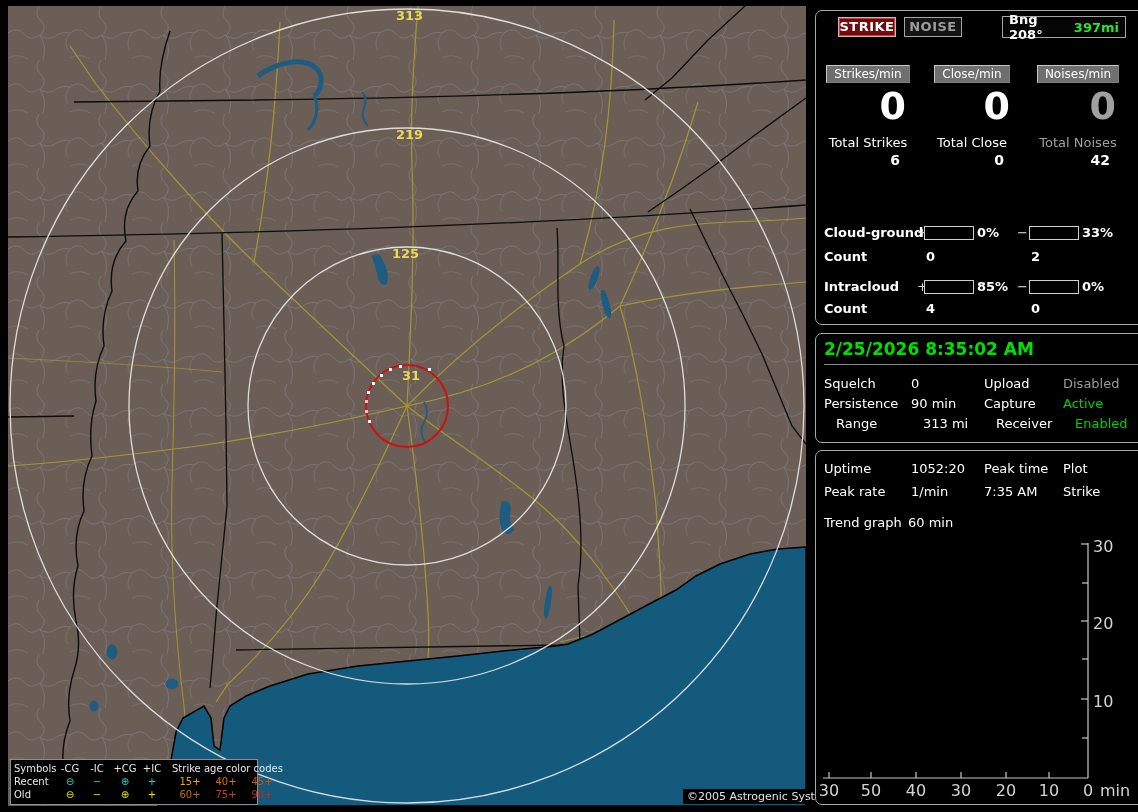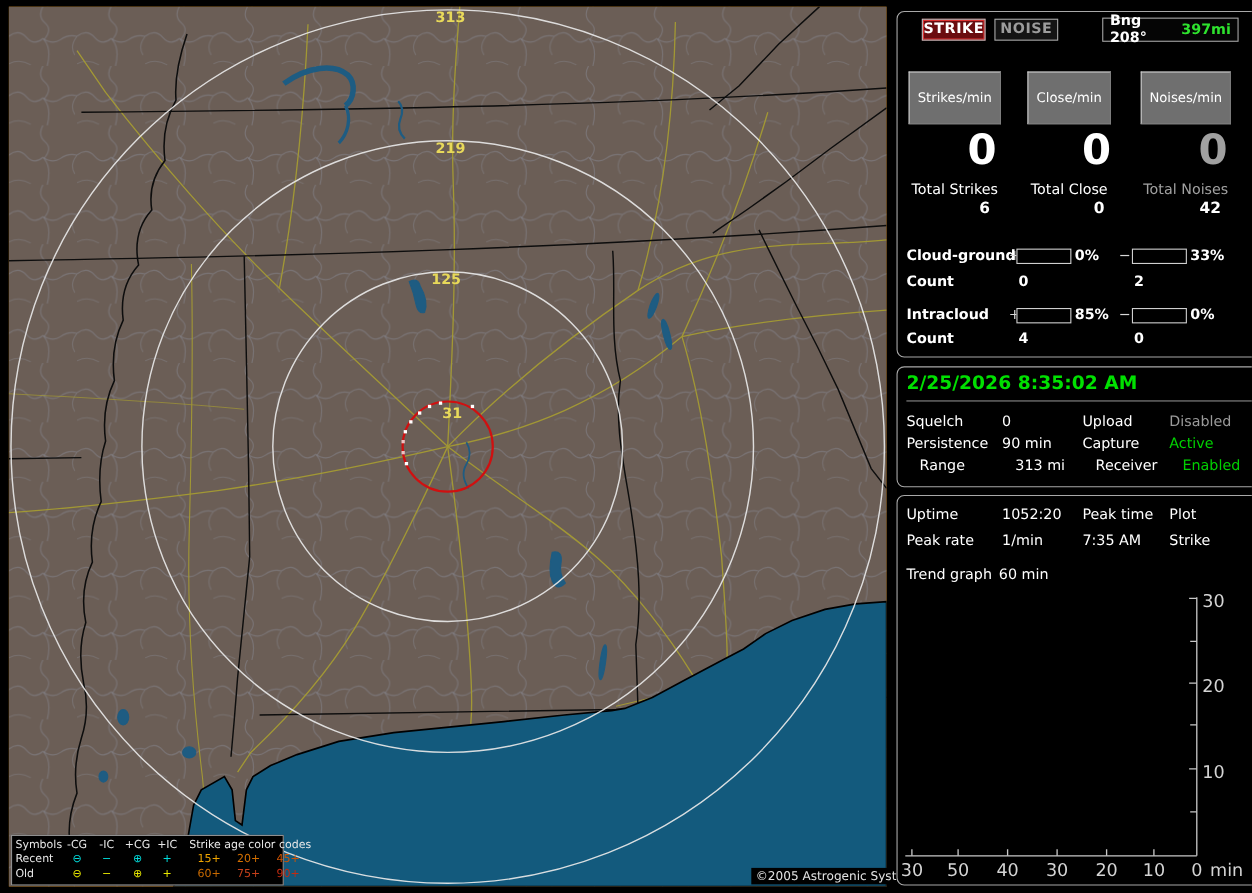--- a/index.html
+++ b/index.html
@@ -38,21 +38,21 @@
               border:1px solid #bdbdbd;box-shadow:inset 0 0 0 1px #d33;}
   .btn-noise{left:88px;top:6px;width:58px;background:#141414;color:#9c9c9c;border:1px solid #a5a5a5;}
   .bng-box{position:absolute;left:186px;top:5px;width:124px;height:22px;box-sizing:border-box;
            border:1px solid #a5a5a5;background:#050505;display:flex;align-items:center;
            justify-content:space-between;padding:0 6px;font-size:13px;font-weight:bold;}
   .bng-box .dist{color:#2ee22e;}
 
   .stat-col{position:absolute;top:54px;width:100px;}
   .stat-col.c0{left:2px;} .stat-col.c1{left:106px;} .stat-col.c2{left:212px;}
   .stat-badge{display:block;margin:0 auto;width:max-content;background:#6f6f6f;color:#fff;
-              font-size:12px;padding:16px 7px;border:1px solid #c8c8c8;
+              font-size:12px;padding:1px 7px;border:1px solid #c8c8c8;
               border-bottom-color:#7d7d7d;border-right-color:#7d7d7d;}
   .stat-rate{display:block;text-align:right;padding-right:12px;font-size:38px;font-weight:bold;
              line-height:42px;margin-top:2px;}
   .stat-total-label{display:block;text-align:center;font-size:13px;margin-top:8px;}
   .stat-total{display:block;text-align:right;padding-right:18px;font-size:14px;font-weight:bold;margin-top:2px;}
   .dim{color:#a0a0a0;}
 
   .dist-title{position:absolute;left:8px;right:8px;top:188px;font-size:13px;color:#efefef;
               border-bottom:1px solid #8a8a8a;padding-bottom:4px;}
   .dist-row,.count-row{position:absolute;left:0;right:0;height:16px;font-size:13px;}
@@ -192,21 +192,21 @@
   <div class="cell"></div>
   <div class="cell age-title">Strike age color codes</div>
 
   <div class="cell">Recent</div>
   <div class="cell ctr sym-recent">⊖</div>
   <div class="cell ctr sym-recent">−</div>
   <div class="cell ctr sym-recent">⊕</div>
   <div class="cell ctr sym-recent">+</div>
   <div class="cell"></div>
   <div class="cell ctr c-age15">15+</div>
-  <div class="cell ctr c-age30">20+</div>
+  <div class="cell ctr c-age30">40+</div>
   <div class="cell ctr c-age45">45+</div>
 
   <div class="cell">Old</div>
   <div class="cell ctr sym-old">⊖</div>
   <div class="cell ctr sym-old">−</div>
   <div class="cell ctr sym-old">⊕</div>
   <div class="cell ctr sym-old">+</div>
   <div class="cell"></div>
   <div class="cell ctr c-age60">60+</div>
   <div class="cell ctr c-age75">75+</div>

